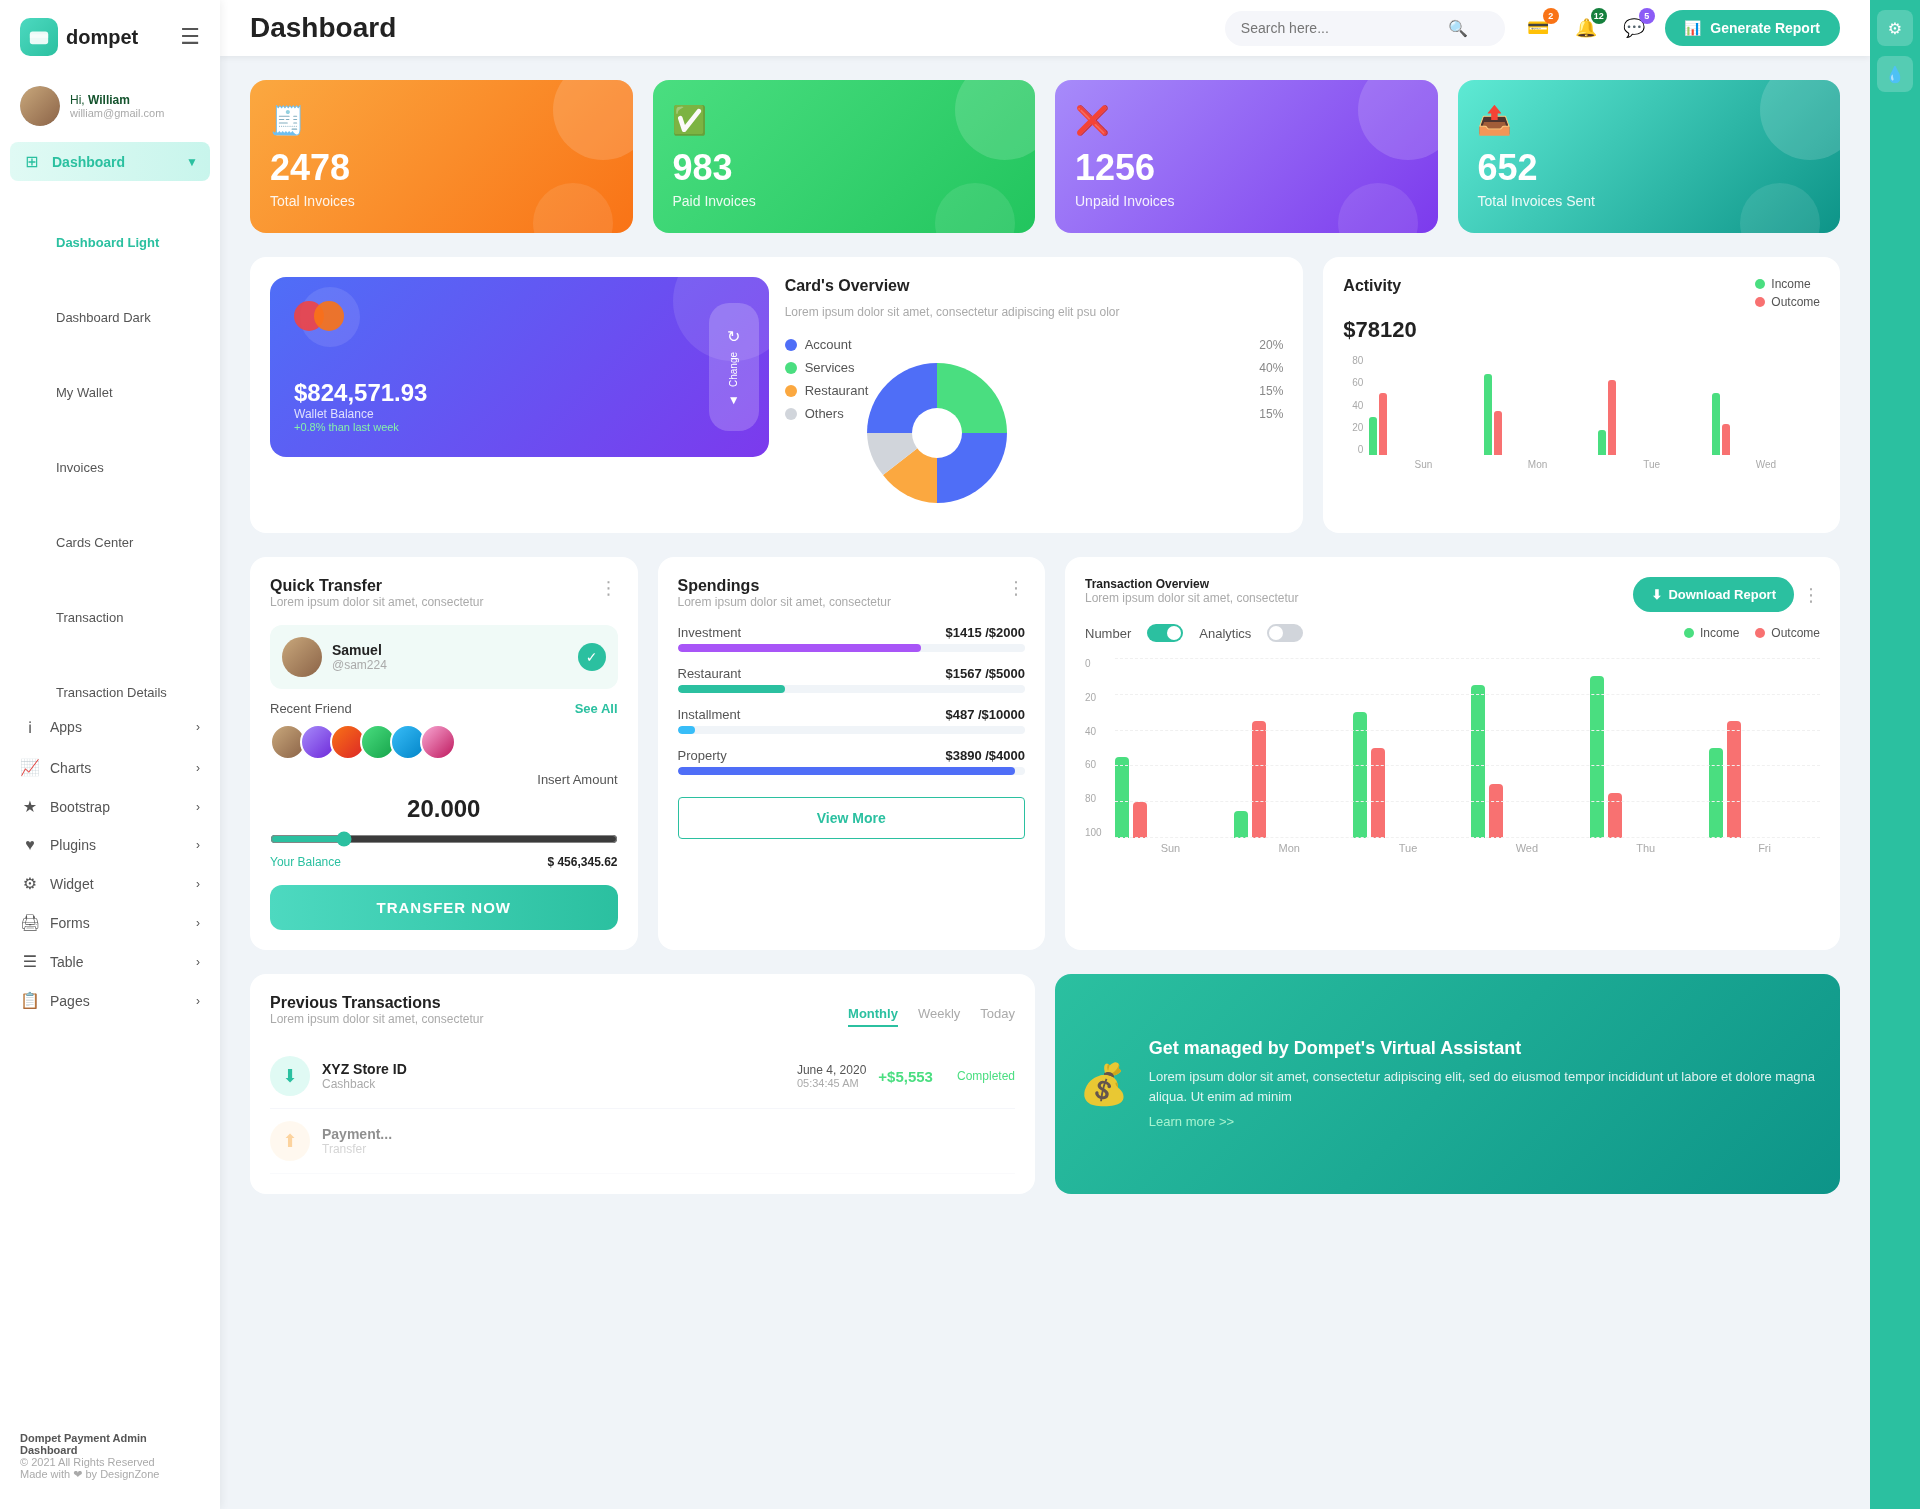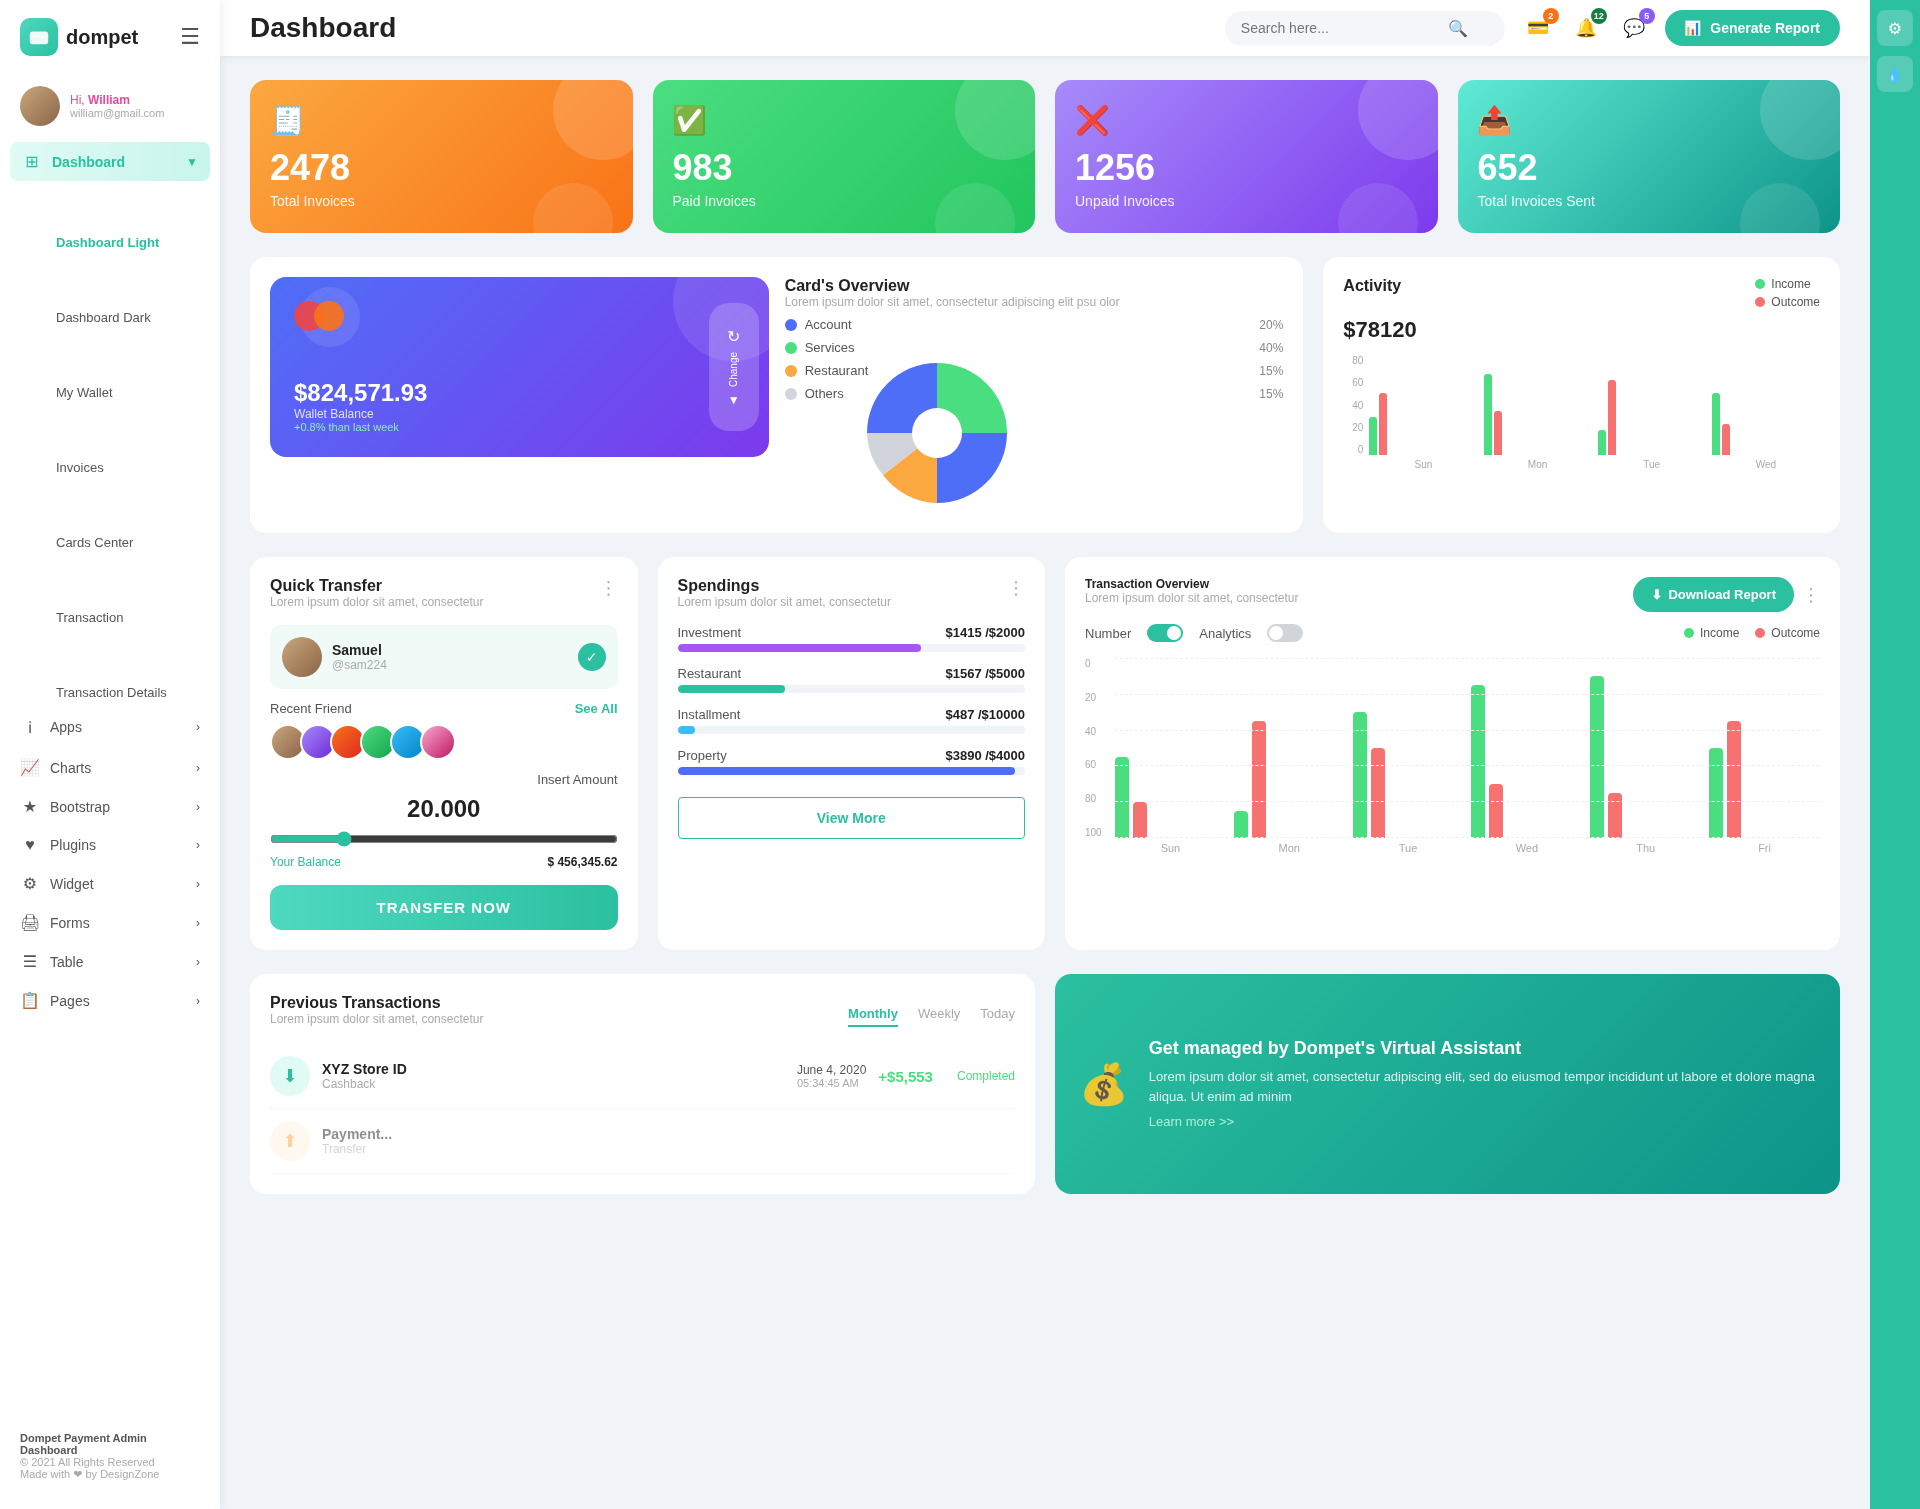--- a/index.html
+++ b/index.html
@@ -81,21 +81,21 @@
     .card-logo { display: flex; gap: -6px; }
     .mc-circle { width: 30px; height: 30px; border-radius: 50%; opacity: 0.9; }
     .mc-circle.red { background: #ef4444; margin-right: -10px; }
     .mc-circle.orange { background: #f97316; }
     .wallet-amount { font-size: 24px; font-weight: 700; }
     .wallet-label { font-size: 12px; opacity: 0.8; }
     .wallet-trend { font-size: 11px; color: #86efac; }
     .change-btn { position: absolute; right: 10px; top: 50%; transform: translateY(-50%); background: rgba(255,255,255,0.2); border-radius: 20px; width: 50px; padding: 24px 8px; display: flex; flex-direction: column; align-items: center; justify-content: center; gap: 6px; }
     .change-btn-label { font-size: 10px; color: #fff; writing-mode: vertical-rl; text-orientation: mixed; transform: rotate(180deg); }
 
-    .card-details { display: flex; flex-direction: column; }
+    .card-details { display: flex; flex-direction: column; gap: 10px; }
     .card-overview-title { font-size: 16px; font-weight: 700; color: #222; }
     .card-overview-sub { font-size: 12px; color: #aaa; }
     .chart-legend { display: flex; flex-direction: column; gap: 8px; margin-top: 8px; }
     .legend-item { display: flex; align-items: center; gap: 8px; font-size: 13px; color: #555; justify-content: flex-end; }
     .legend-dot { width: 12px; height: 12px; border-radius: 50%; }
     .legend-pct { margin-left: auto; font-size: 12px; color: #888; }
 
     
     .pie-container { display: flex; align-items: center; justify-content: center; }
 
@@ -237,21 +237,21 @@
     </div>
     <span class="logo-text">dompet</span>
     <span class="hamburger">☰</span>
   </div>
 
   <div class="user-section">
     <div class="avatar">
       <div class="avatar-img"></div>
     </div>
     <div class="user-info">
-      <span style="font-size:12px;color:#ec4899;">Hi, <strong>William</strong></span>
+      <span style="font-size:12px;color:#14532d;">Hi, <strong>William</strong></span>
       <span class="user-email">william@gmail.com</span>
     </div>
   </div>
 
   <div class="nav-section">
     <div class="nav-item active">
       <span class="nav-icon">⊞</span>
       <span class="nav-label">Dashboard</span>
       <span class="chevron">▼</span>
     </div>

